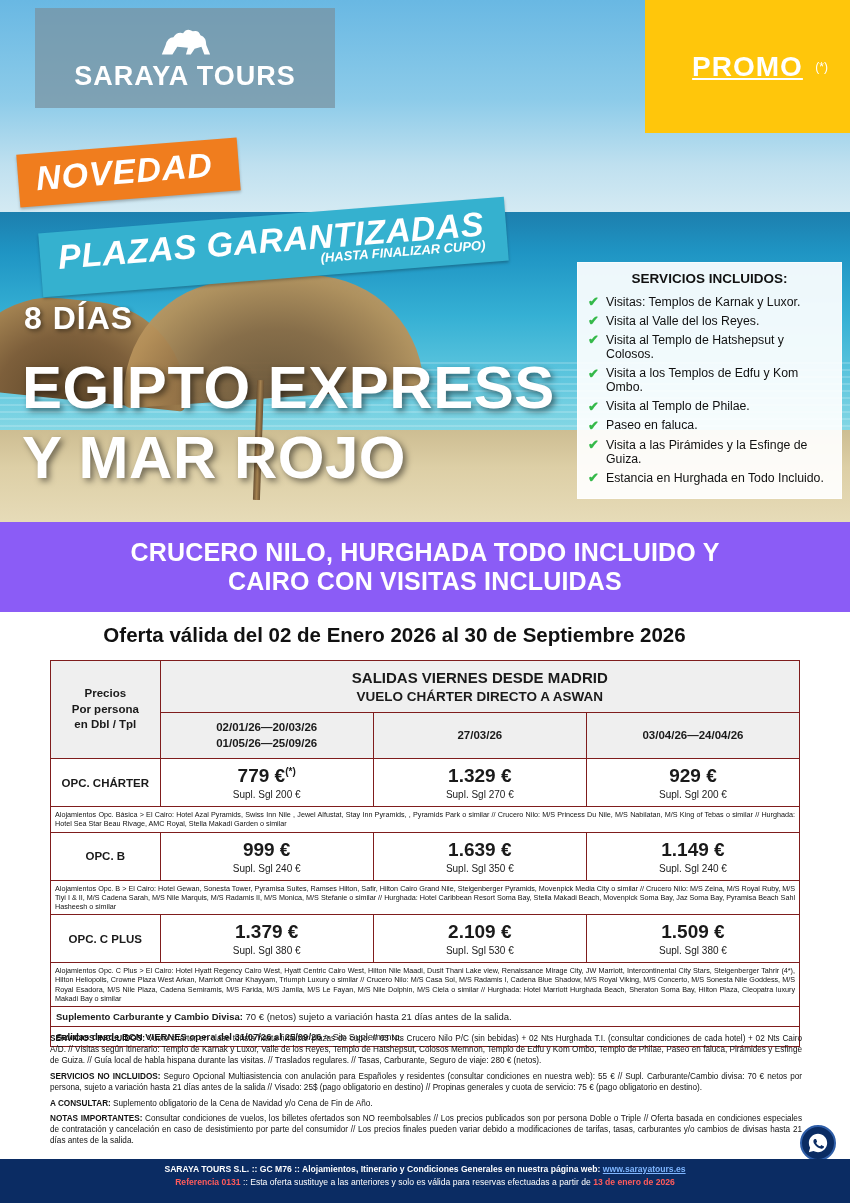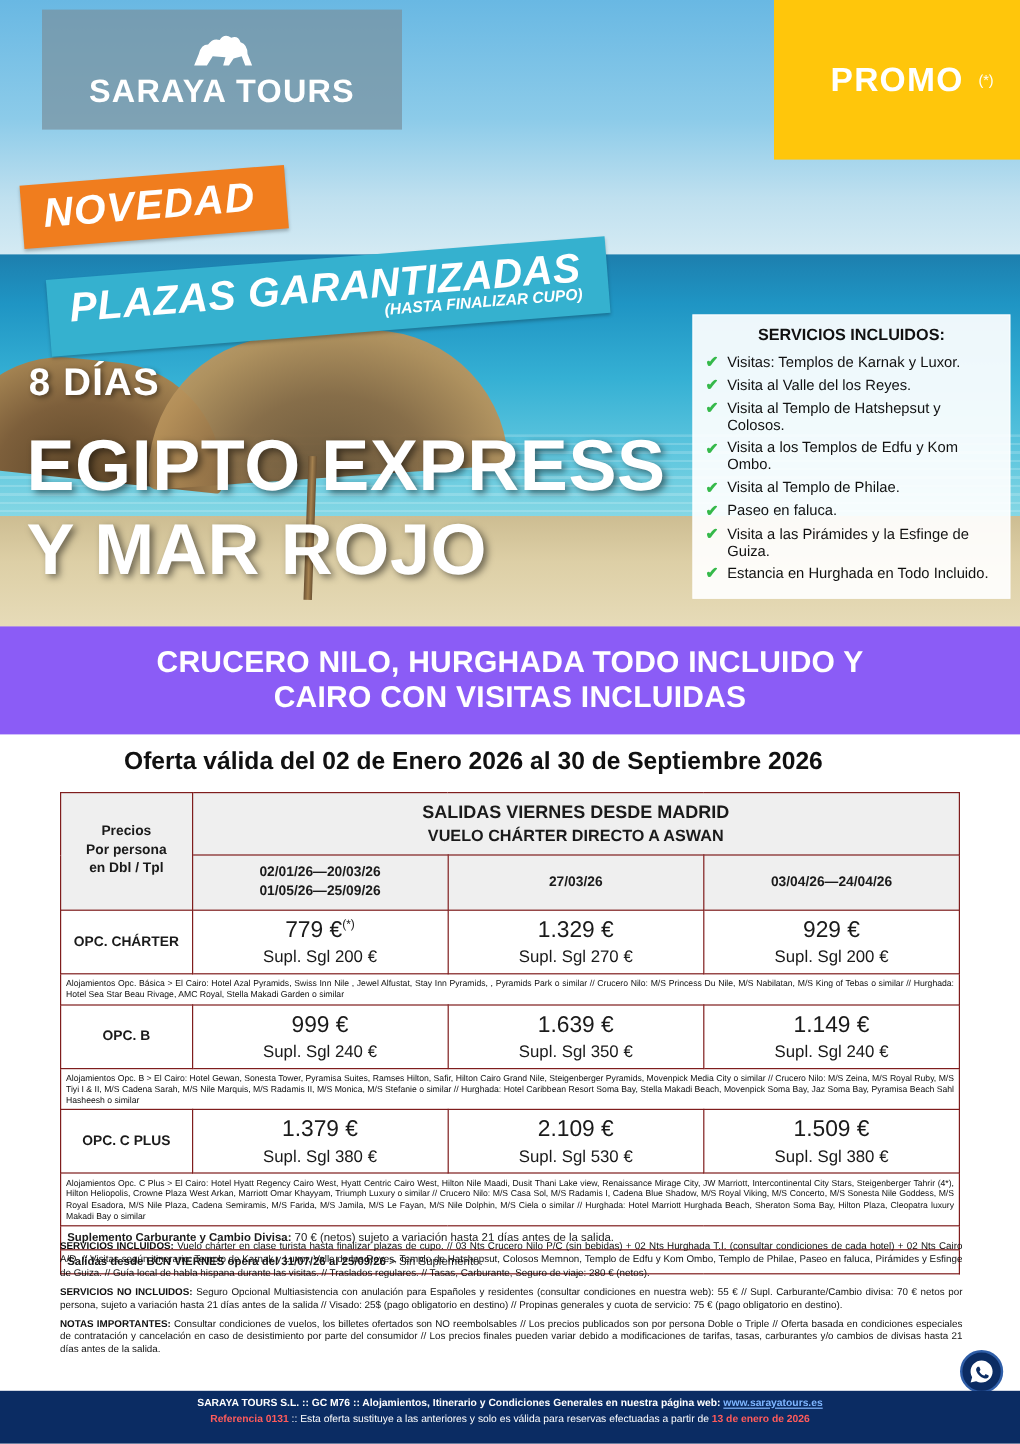--- a/index.html
+++ b/index.html
@@ -69,21 +69,21 @@
     font-family:"Liberation Sans", sans-serif;
   }
 
   
   .promo {
     position:absolute; right:0; top:0; width:205px; height:133px;
     background:#ffc60b;
     display:flex; flex-direction:column; align-items:center; justify-content:center;
     color:#ffffff;
   }
-  .promo-label{ font-size:28px; font-weight:bold; letter-spacing:1px; line-height:1; }
+  .promo-label{ font-size:28px; font-weight:bold; letter-spacing:1px; line-height:1;text-decoration:underline; }
   .promo-price-row{ display:flex; align-items:flex-start; margin-top:4px; }
   .promo-price{ font-size:49px; font-weight:bold; line-height:0.95; }
   .promo-cur{ font-size:25px; font-weight:bold; margin-left:4px; margin-top:18px;}
   .promo-ast{ font-size:12px; position:absolute; right:22px; top:60px; }
 
   
   .ribbon-novedad {
     position:absolute; left:18px; top:146px; background:#f07d1e;
     padding:6px 26px 8px 18px; transform: rotate(-4.5deg);
     color:#ffffff; font-size:34px; font-weight:bold; font-style:italic; letter-spacing:1px;
@@ -166,23 +166,23 @@
     background:#efefef; text-align:center; font-weight:bold; font-size:11.5px;
     padding:7px 4px; line-height:1.35; width:210px;
   }
   .opt {
     text-align:center; font-weight:bold; font-size:11.5px; padding:8px 3px;
     background:#ffffff;
   }
   .price {
     text-align:center; padding:6px 4px; background:#ffffff;
   }
-  .price .p { font-size:19px; font-weight:normal; }
+  .price .p { font-size:19px; font-weight:bold; }
   .price .p .ast{ font-size:10px; vertical-align:super;}
-  .price .s { font-size:14px; margin-top:2px; }
+  .price .s { font-size:10px; margin-top:2px; }
   .notes-row td{
     font-size:7.2px; line-height:1.28; padding:3px 4px; color:#111; text-align:justify;
   }
   .supl-row td{
     font-size:9.5px; padding:4px 5px; font-weight:normal;
   }
   .supl-row b{ font-weight:bold; }
 
   
   .legal{
@@ -358,20 +358,21 @@
       <b>Salidas desde BCN VIERNES opera del 31/07/26 al 25/09/26</b><span> &gt; Sin Suplemento.</span>
     </td>
   </tr>
 </tbody>
     </table>
 </div>
 
 <div class="legal">
   <p><b>SERVICIOS INCLUIDOS:</b><span> Vuelo chárter en clase turista hasta finalizar plazas de cupo. // 03 Nts Crucero Nilo P/C (sin bebidas) + 02 Nts Hurghada T.I. (consultar condiciones de cada hotel) + 02 Nts Cairo A/D. // Visitas según itinerario: Templo de Karnak y Luxor, Valle de los Reyes, Templo de Hatshepsut, Colosos Memnon, Templo de Edfu y Kom Ombo, Templo de Philae, Paseo en faluca, Pirámides y Esfinge de Guiza. // Guía local de habla hispana durante las visitas. // Traslados regulares. // Tasas, Carburante, Seguro de viaje: 280 € (netos).</span></p>
   <p><b>SERVICIOS NO INCLUIDOS:</b><span> Seguro Opcional Multiasistencia con anulación para Españoles y residentes (consultar condiciones en nuestra web): 55 € // Supl. Carburante/Cambio divisa: 70 € netos por persona, sujeto a variación hasta 21 días antes de la salida // Visado: 25$ (pago obligatorio en destino) // Propinas generales y cuota de servicio: 75 € (pago obligatorio en destino).</span></p>
+  <p><b>A CONSULTAR:</b><span> Suplemento obligatorio de la Cena de Navidad y/o Cena de Fin de Año.</span></p>
   <p><b>NOTAS IMPORTANTES:</b><span> Consultar condiciones de vuelos, los billetes ofertados son NO reembolsables // Los precios publicados son por persona Doble o Triple // Oferta basada en condiciones especiales de contratación y cancelación en caso de desistimiento por parte del consumidor // Los precios finales pueden variar debido a modificaciones de tarifas, tasas, carburantes y/o cambios de divisas hasta 21 días antes de la salida.</span></p>
 </div>
 
 <div class="fab">
   <svg width="22" height="22" viewBox="0 0 24 24">
     <path d="M12 2C6.5 2 2 6.5 2 12c0 1.9.5 3.6 1.4 5.1L2 22l5-1.3c1.5.8 3.2 1.3 5 1.3 5.5 0 10-4.5 10-10S17.5 2 12 2z" fill="#ffffff"></path>
     <path d="M9 7.5c-.3 0-.7.1-1 .5-.4.4-1 1-1 2.3 0 1.4 1 2.7 1.1 2.9.1.2 2 3.2 4.9 4.3 2.4.9 2.9.8 3.4.7.5-.1 1.6-.7 1.9-1.3.2-.6.2-1.2.2-1.3-.1-.1-.3-.2-.6-.3-.3-.2-1.6-.8-1.9-.9-.3-.1-.4-.2-.6.1-.2.3-.7.9-.8 1-.2.2-.3.2-.6.1-.3-.2-1.2-.5-2.3-1.4-.9-.8-1.4-1.7-1.6-2-.2-.3 0-.5.1-.6.1-.1.3-.3.4-.5.2-.2.2-.3.3-.5.1-.2 0-.4 0-.5 0-.2-.6-1.5-.8-2-.2-.5-.4-.5-.6-.5z" fill="#0b2c63"></path>
   </svg>
 </div>
 

